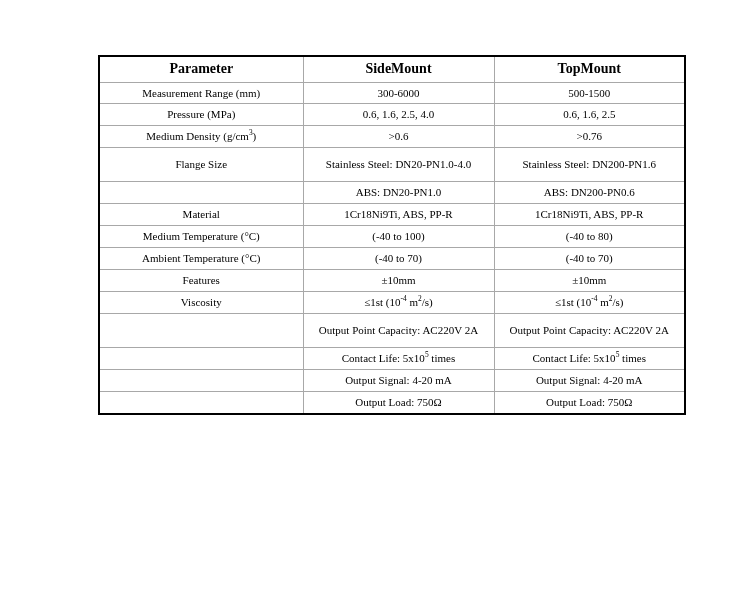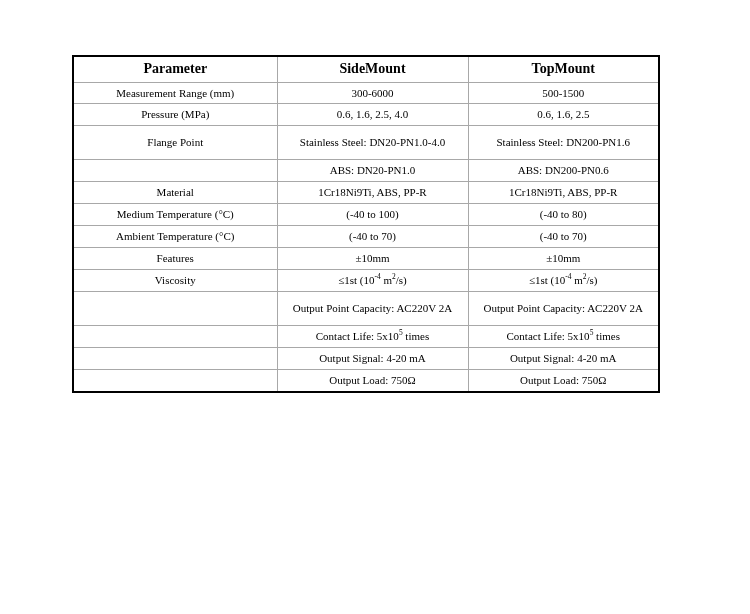--- a/index.html
+++ b/index.html
@@ -10,21 +10,21 @@
   }
   body {
     width: 750px;
     height: 614px;
     font-family: "Liberation Serif", "DejaVu Serif", serif;
     color: #000000;
     overflow: hidden;
   }
   #table-wrap {
     position: absolute;
-    left: 72px;
+    left: 98px;
     top: 55px;
     width: 528px;
   }
   table.spec {
     border-collapse: collapse;
     width: 100%;
     table-layout: fixed;
     border: 2px solid #000000;
   }
   table.spec col.c-param { width: 204px; }
@@ -81,22 +81,27 @@
         <tr>
           <td>Measurement Range (mm)</td>
           <td>300-6000</td>
           <td>500-1500</td>
         </tr>
         <tr>
           <td>Pressure (MPa)</td>
           <td>0.6, 1.6, 2.5, 4.0</td>
           <td>0.6, 1.6, 2.5</td>
         </tr>
+        <tr>
+          <td>Medium Density (g/cm<sup>3</sup>)</td>
+          <td>&gt;0.6</td>
+          <td>&gt;0.76</td>
+        </tr>
         <tr class="tall">
-          <td>Flange Point</td>
+          <td>Flange Size</td>
           <td>Stainless Steel: DN20-PN1.0-4.0</td>
           <td>Stainless Steel: DN200-PN1.6</td>
         </tr>
         <tr>
           <td class="empty-param"></td>
           <td>ABS: DN20-PN1.0</td>
           <td>ABS: DN200-PN0.6</td>
         </tr>
         <tr>
           <td>Material</td>

